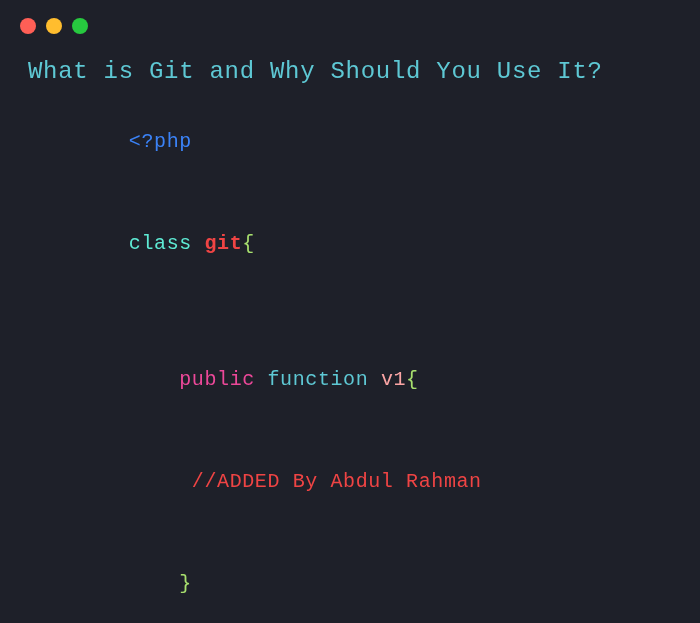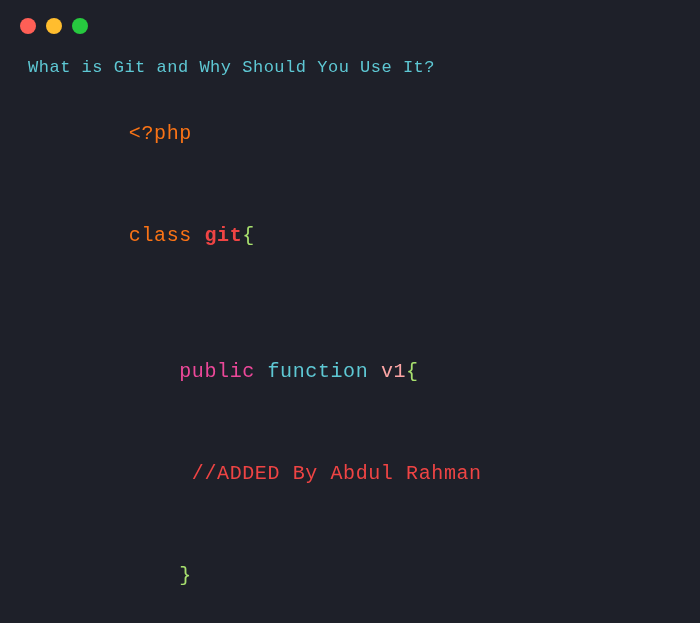--- a/index.html
+++ b/index.html
@@ -46,39 +46,39 @@
     .dot-red { background-color: #ff5f56; }
     .dot-yellow { background-color: #ffbd2e; }
     .dot-green { background-color: #27c93f; }
 
     .code-area {
       padding: 10px 28px 28px 28px;
       flex: 1;
     }
 
     .title-line {
-      font-size: 17px;
+      font-size: 24px;
       color: #5ec8d4;
       margin-bottom: 6px;
       letter-spacing: 0.03em;
       white-space: pre;
     }
 
     .code-block {
       font-size: 20px;
       line-height: 1.7;
       letter-spacing: 0.03em;
     }
 
     .kw-php {
-      color: #f97316;
+      color: #3b82f6;
     }
 
     .kw-class {
-      color: #f97316;
+      color: #5eead4;
     }
 
     .class-name {
       color: #ef4444;
       font-weight: bold;
     }
 
     .brace {
       color: #a8e06e;
     }

